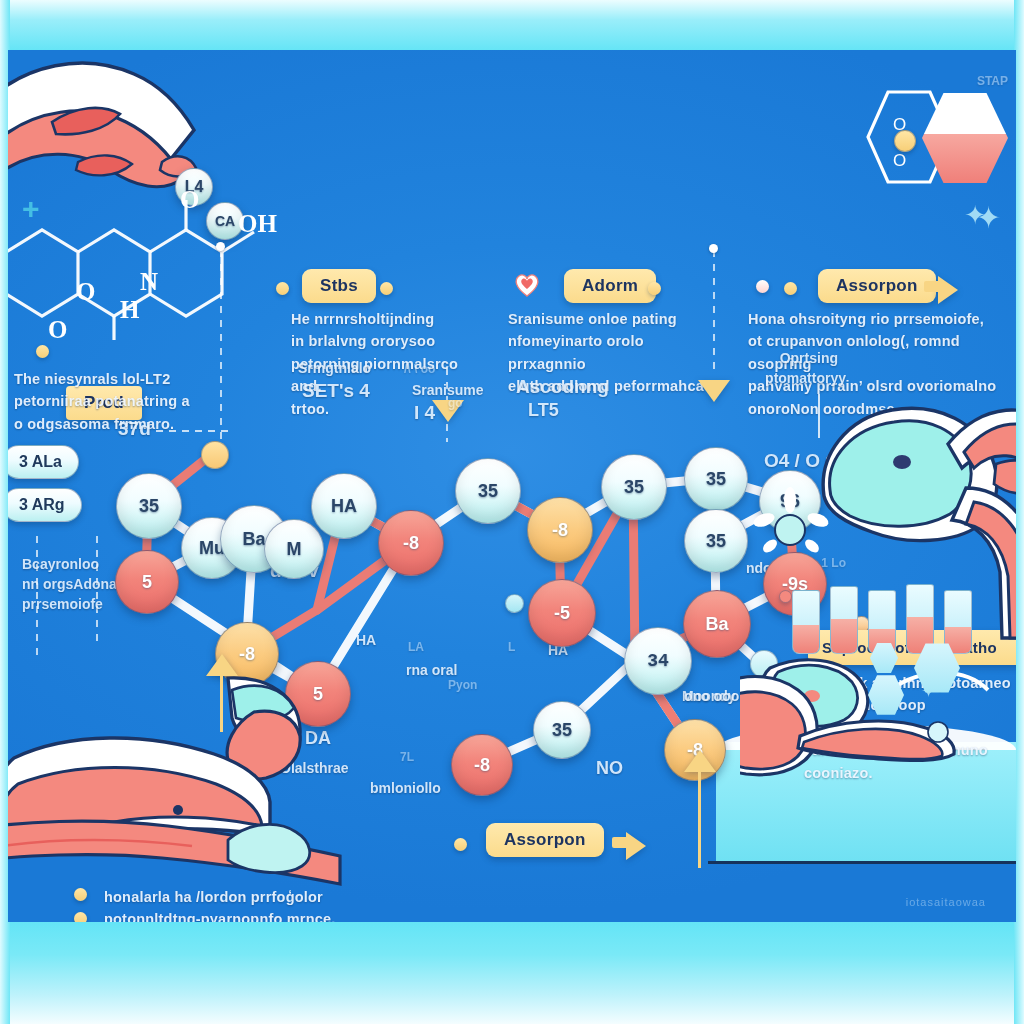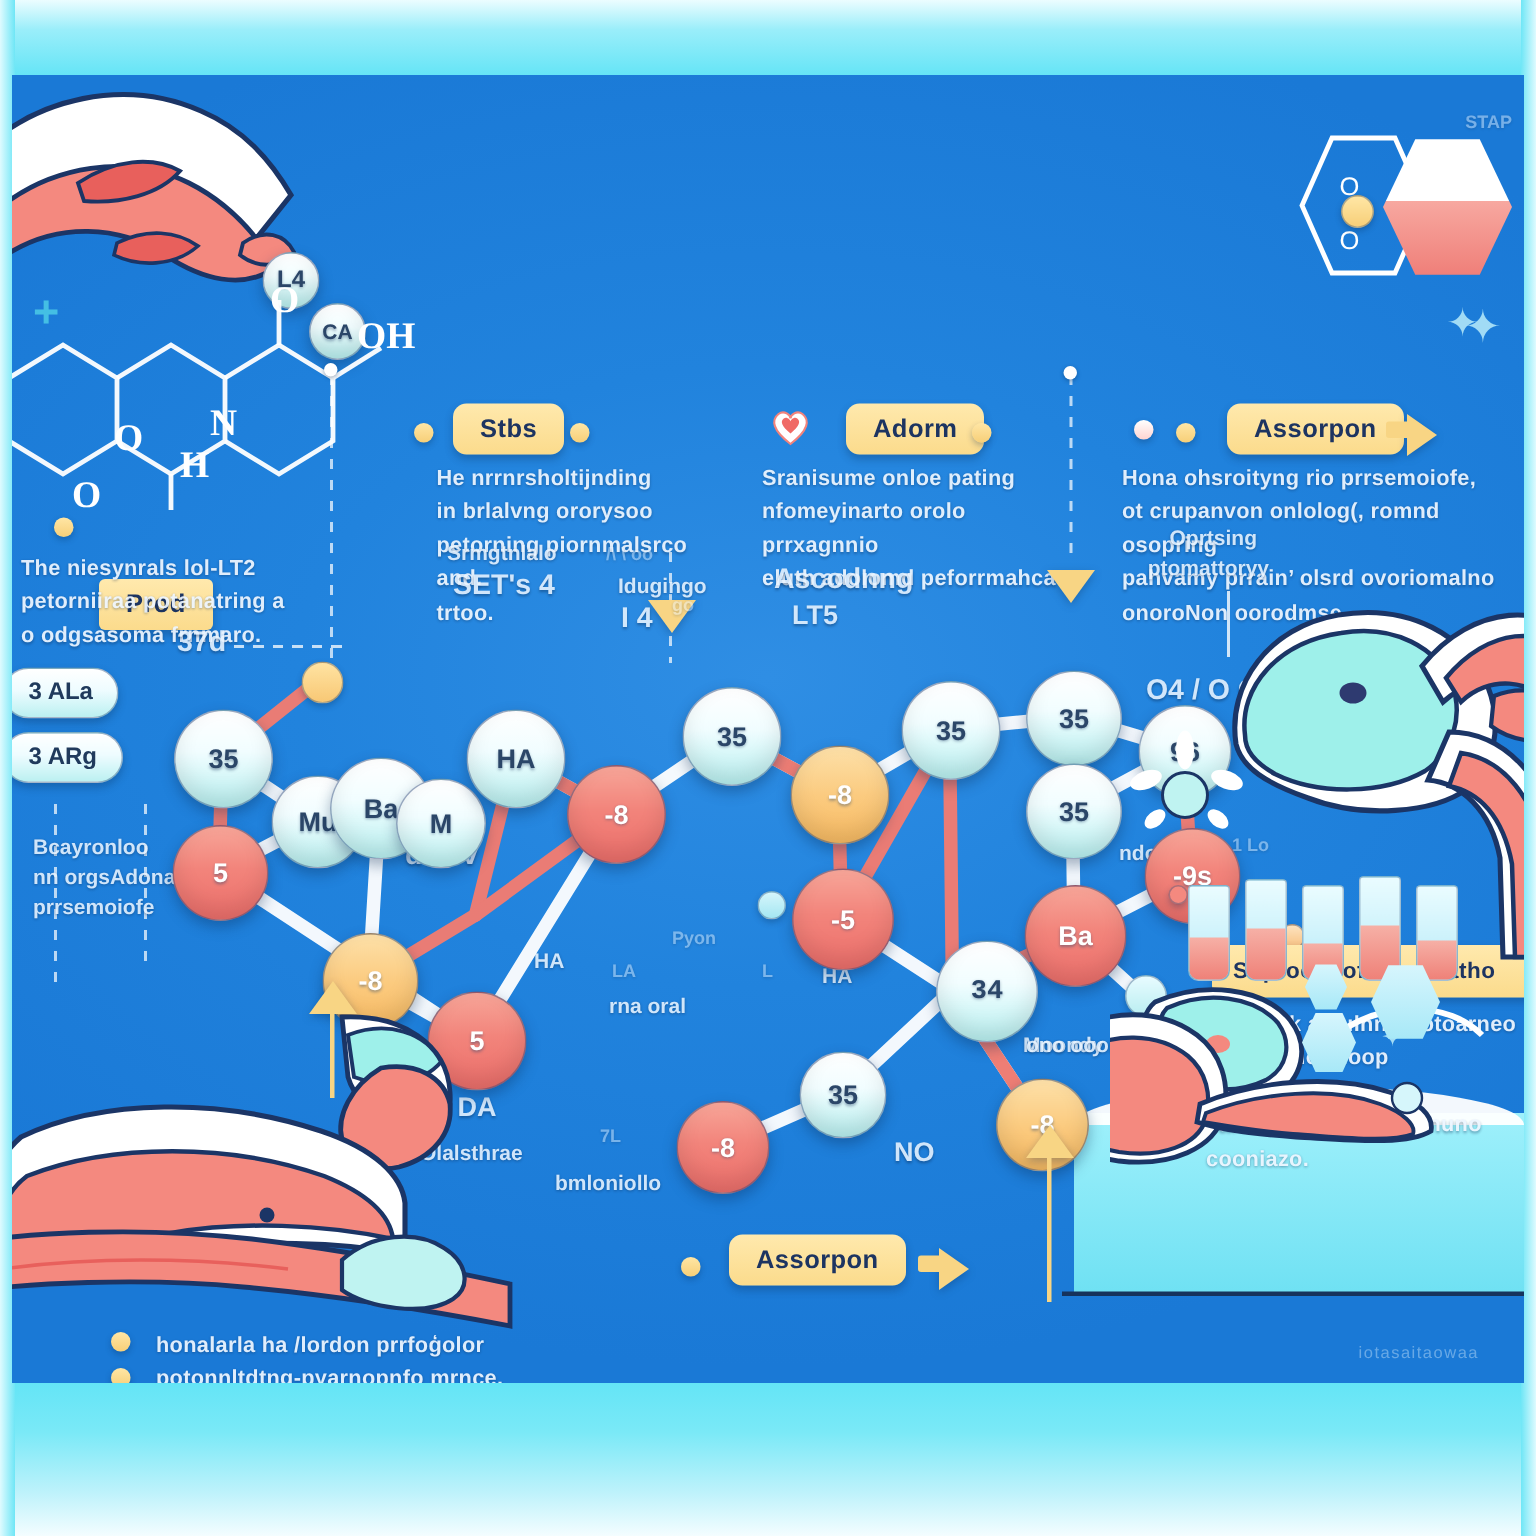--- a/index.html
+++ b/index.html
@@ -228,42 +228,42 @@
     <div class="pill" style="left:-6px;top:395px;">3 ALa</div>
     <div class="pill" style="left:-6px;top:438px;">3 ARg</div>
     <div class="leader-v-d" style="left:28px;top:486px;height:126px;"></div>
     <div class="leader-v-d" style="left:88px;top:486px;height:108px;"></div>
 
     <span class="note note-lg" style="left:110px;top:368px;">37d</span>
     <div class="leader-h" style="left:148px;top:380px;width:72px;"></div>
     <span class="note" style="left:290px;top:310px;">Srmgtnlalo</span>
     <span class="note note-lg" style="left:294px;top:318px;margin-top:12px;">SET's 4</span>
     <span class="note note-dim" style="left:396px;top:312px;">/\ \ oo</span>
-    <span class="note" style="left:404px;top:332px;">Idugingo</span>
+    <span class="note" style="left:404px;top:332px;">Sranisume</span>
     <span class="note note-lg" style="left:406px;top:352px;">I 4</span>
     <span class="note note-lg" style="left:508px;top:326px;">Ascodnng</span>
     <span class="note note-xl" style="left:520px;top:350px;">LT5</span>
     <span class="note note-dim" style="left:440px;top:346px;">go</span>
 
     <span class="note" style="left:14px;top:506px;">Bcayronloo</span>
     <span class="note" style="left:14px;top:526px;">nn orgsAdona</span>
     <span class="note" style="left:14px;top:546px;">prrsemoiofe</span>
     <span class="note note-dim" style="left:196px;top:490px;">E</span>
     <span class="note" style="left:252px;top:488px;">oarnbrd</span>
     <span class="note note-lg" style="left:262px;top:510px;">d70 v</span>
 
     <span class="note note-xl" style="left:272px;top:678px;">35 DA</span>
     <span class="note" style="left:272px;top:710px;">Olalsthrae</span>
     <span class="note note-dim" style="left:392px;top:700px;">7L</span>
     <span class="note" style="left:362px;top:730px;">bmloniollo</span>
     <span class="note" style="left:348px;top:582px;">HA</span>
     <span class="note note-dim" style="left:400px;top:590px;">LA</span>
     <span class="note" style="left:398px;top:612px;">rna oral</span>
     <span class="note note-dim" style="left:500px;top:590px;">L</span>
-    <span class="note note-dim" style="left:440px;top:568px;text-align:center;">Pyon</span>
+    <span class="note note-dim" style="left:440px;top:628px;text-align:center;">Pyon</span>
     <span class="note note-xl" style="left:588px;top:708px;">NO</span>
     <span class="note" style="left:674px;top:638px;">Moondy</span>
     <span class="note" style="left:676px;top:638px;">ono ooona</span>
     <span class="note" style="left:738px;top:510px;">ndom</span>
     <span class="note" style="left:540px;top:592px;">HA</span>
 
     <span class="note" style="right:178px;top:300px;">Oprtsing</span>
     <span class="note" style="right:170px;top:320px;">ptomattoryy</span>
     <div class="arrow-wht" style="right:196px;top:344px;height:44px;"></div>
     <span class="note note-lg" style="right:176px;top:400px;">O4 / O G</span>

